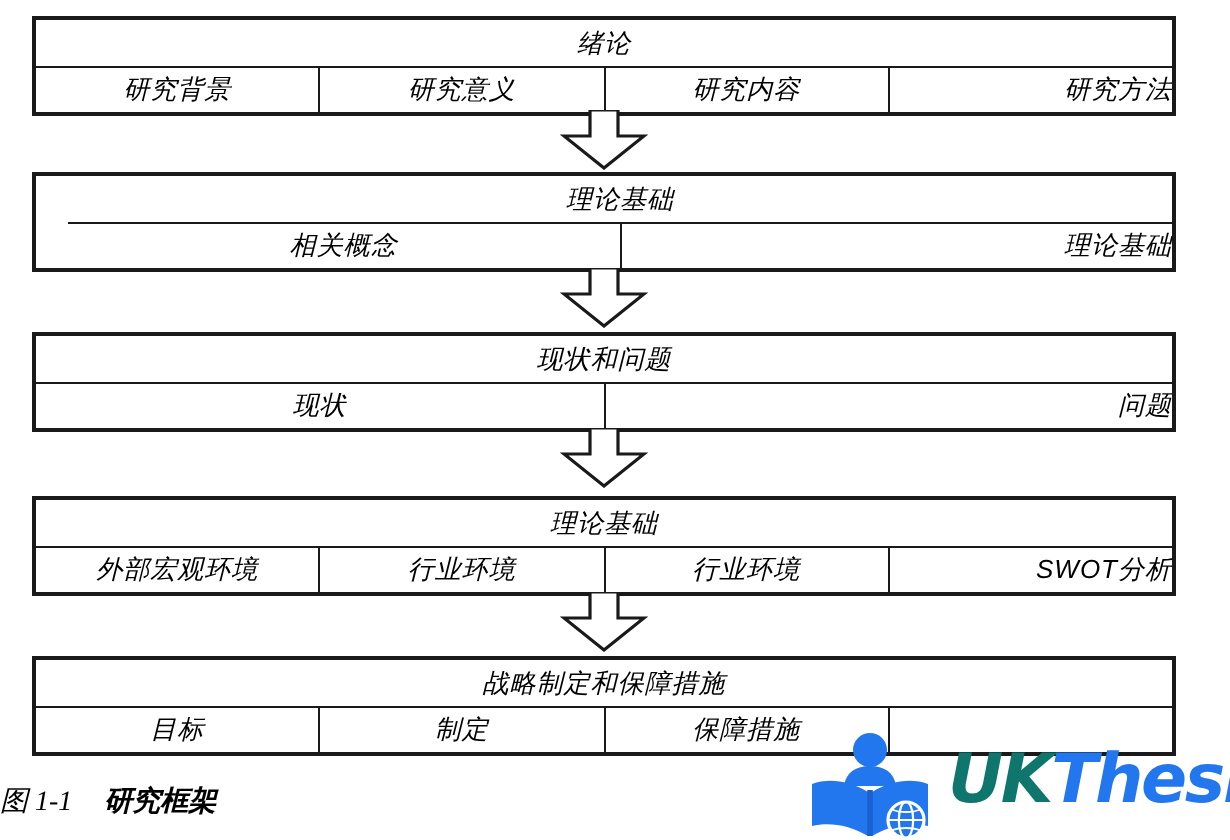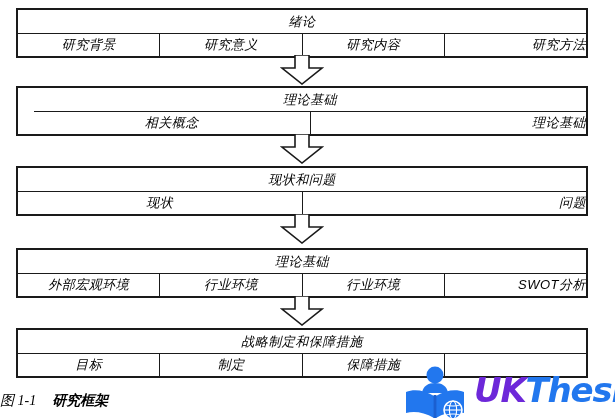--- a/index.html
+++ b/index.html
@@ -107,21 +107,21 @@
     position: absolute;
     left: 70px;
     top: 4px;
     font-size: 34px;
     font-weight: bold;
     font-family: "DejaVu Sans", "Liberation Sans", sans-serif;
     letter-spacing: -1.2px;
     line-height: 40px;
     white-space: nowrap;
   }
-  .wm-dark { color: #6d28d9; }
+  .wm-dark { color: #0f766e; }
   .wm-blue { color: #2277ee; }
 </style>
 </head>
 <body>
 
 <div id="figure">
 
   <div class="block" id="block-0">
     <div class="block-title">绪论</div>
     <div class="block-cols">

